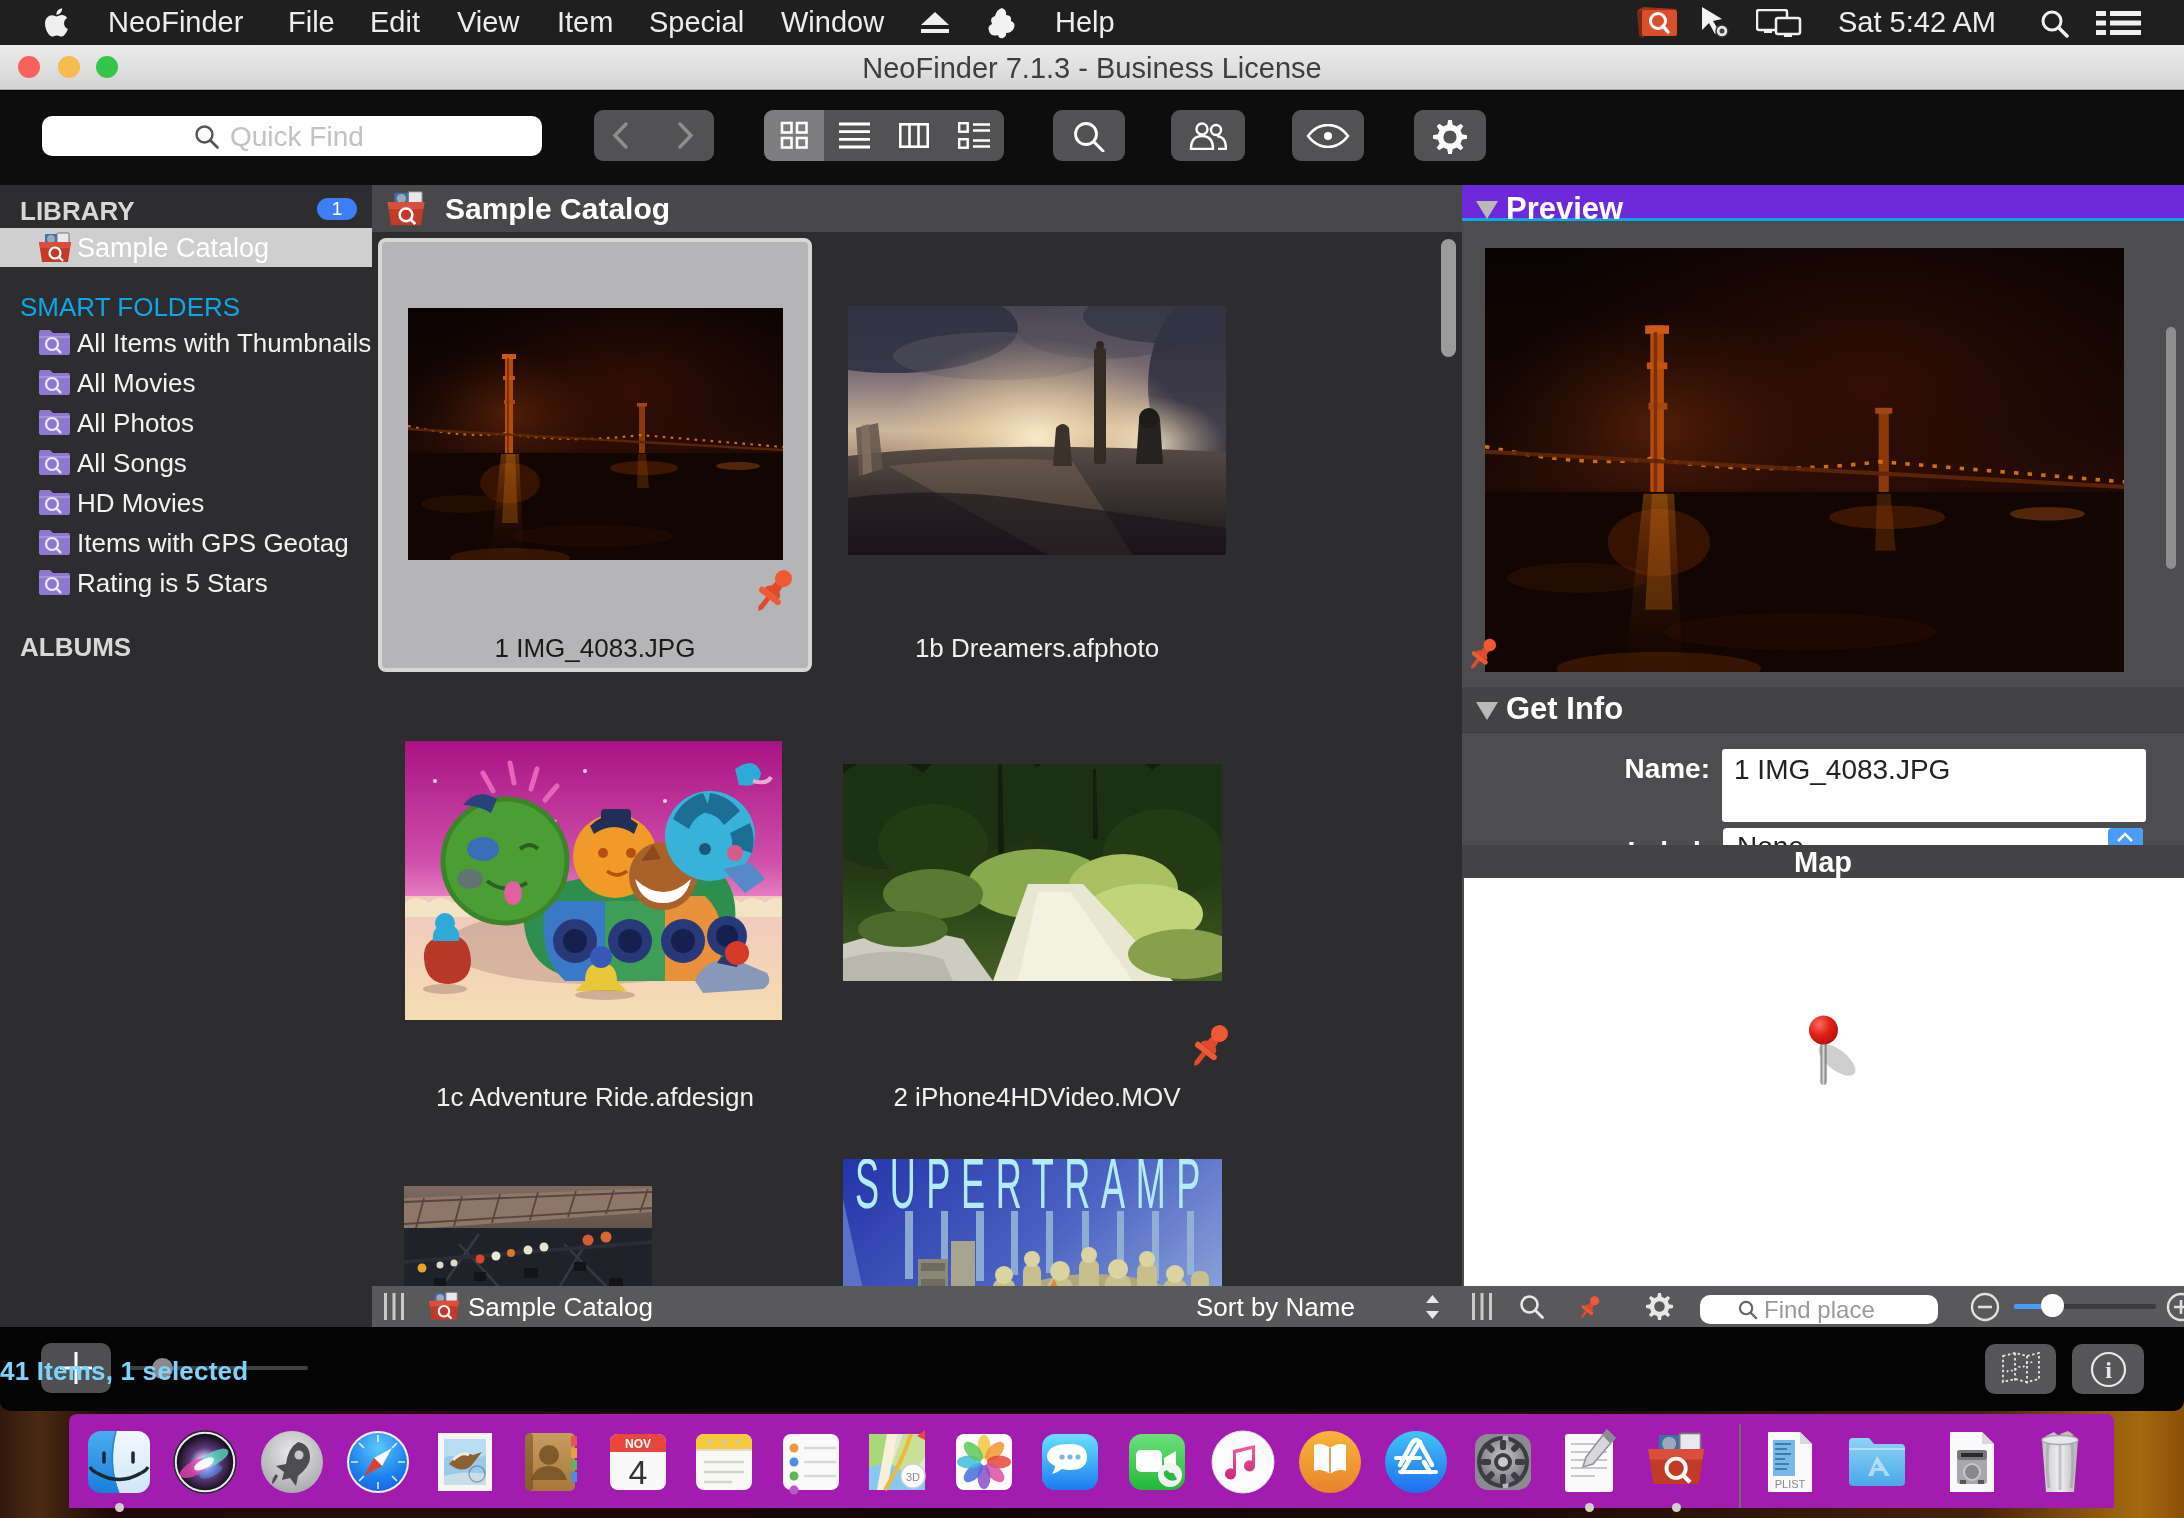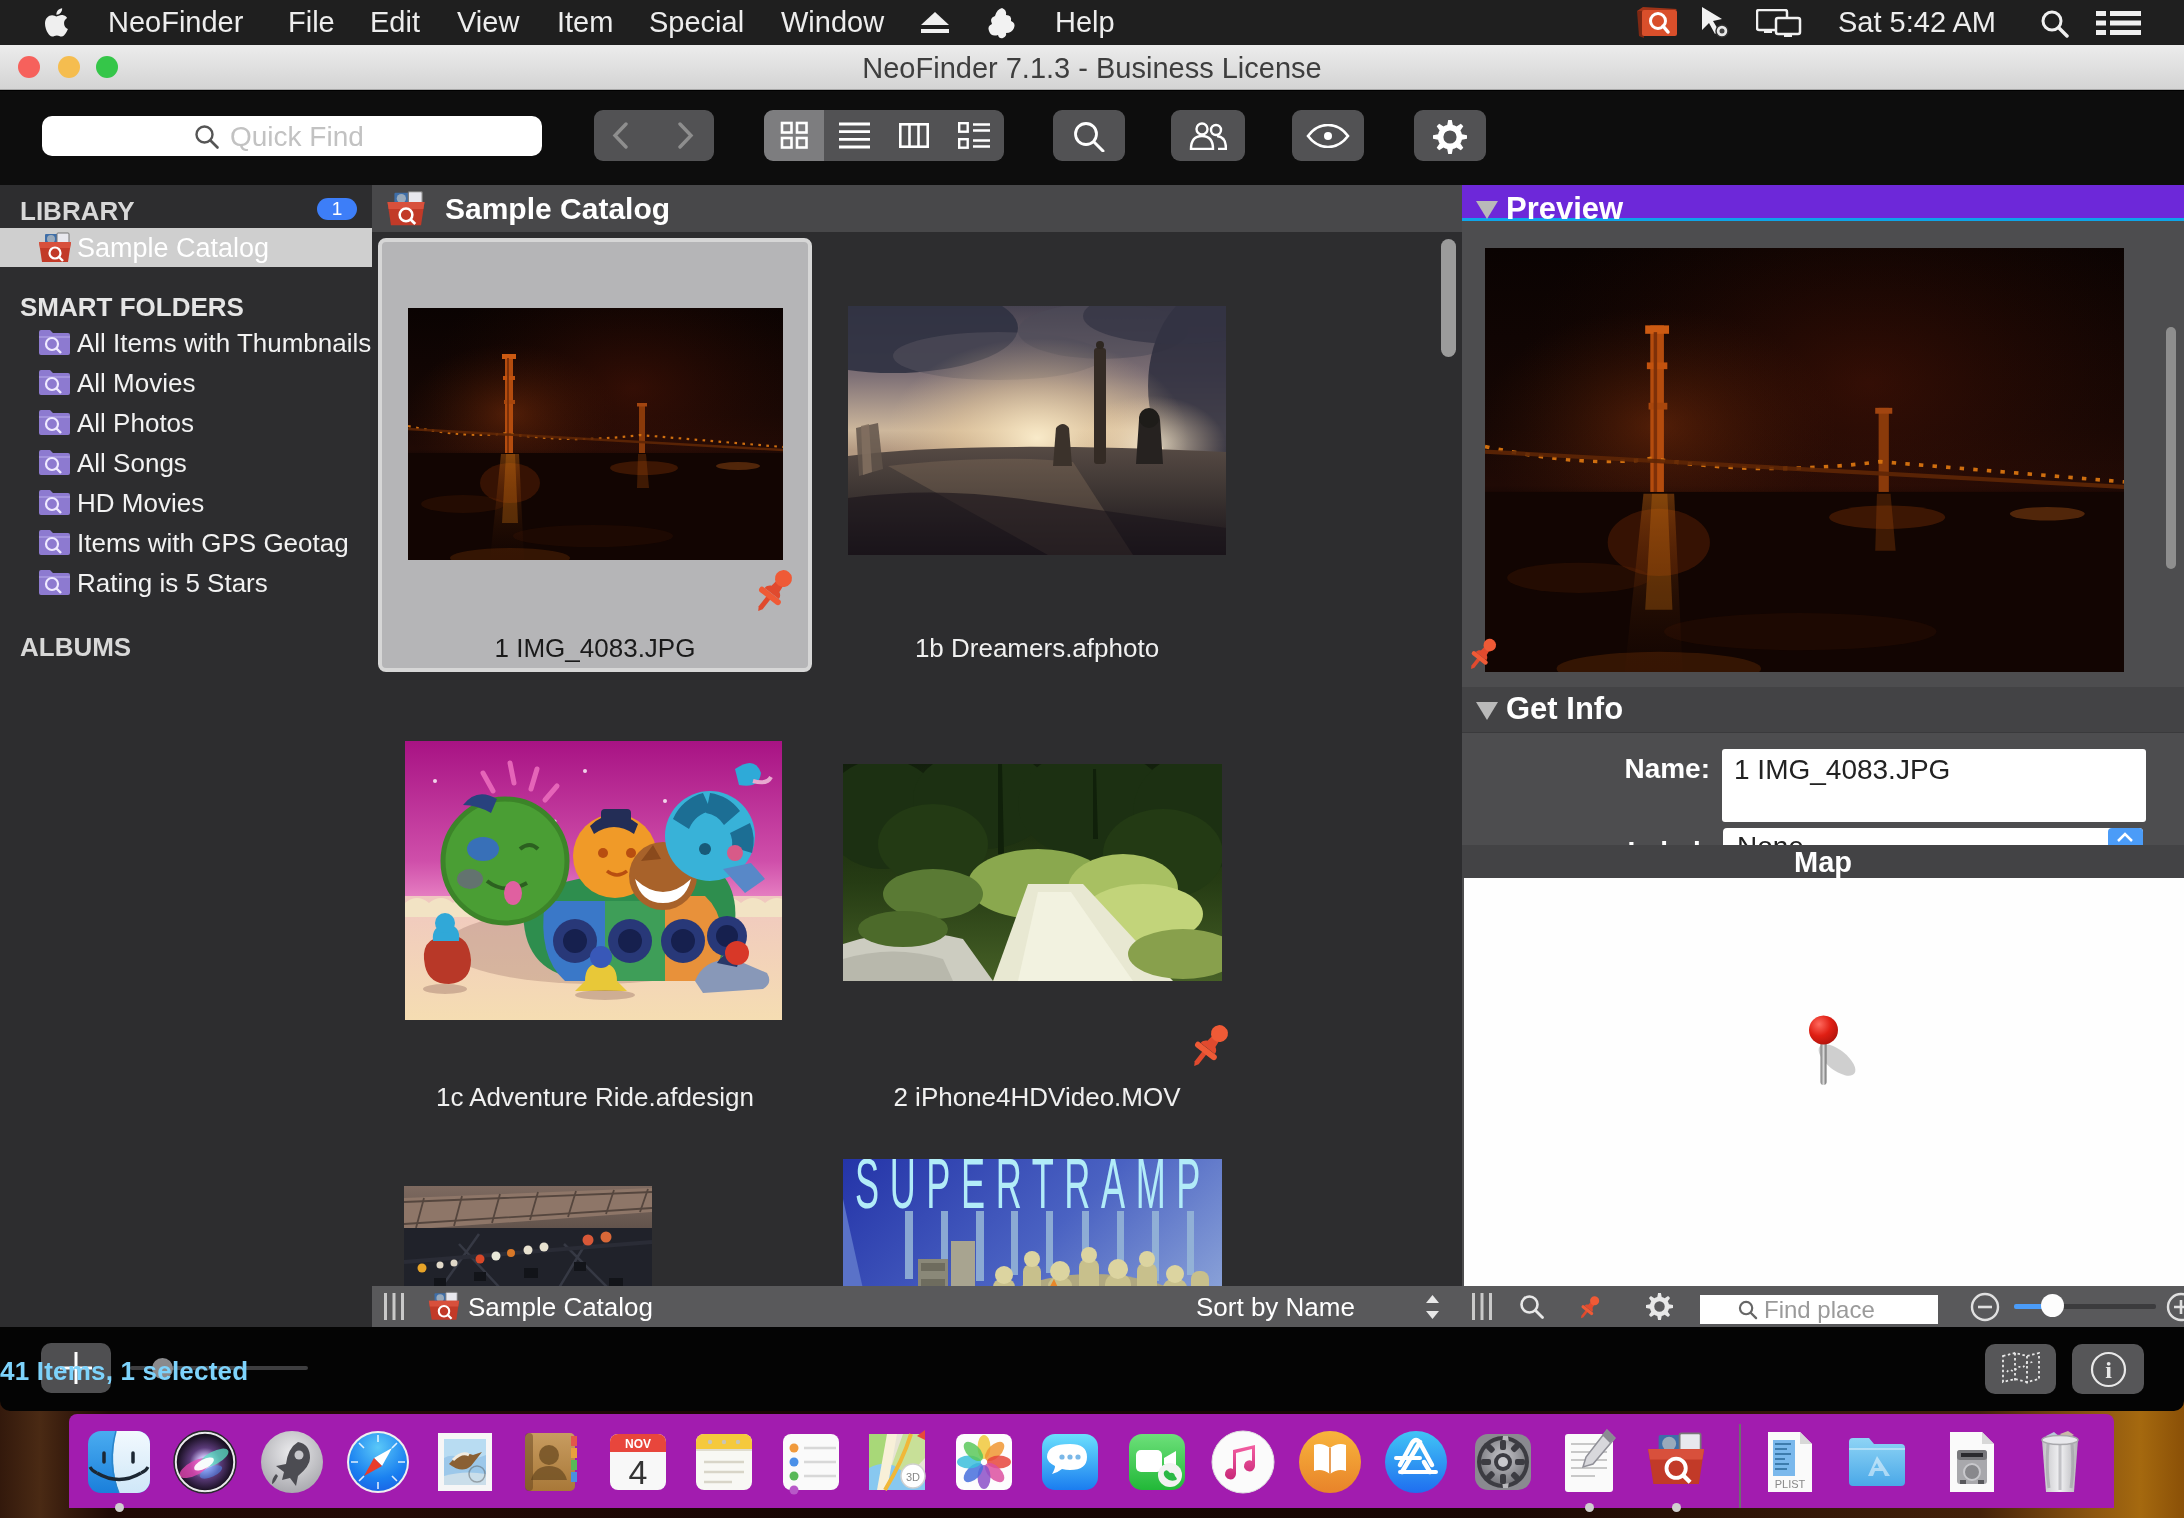--- a/index.html
+++ b/index.html
@@ -164,21 +164,21 @@
       <rect x="9" y="2" width="13" height="11" rx="1" fill="#3e6ea8"></rect>
         <rect x="21" y="1" width="12" height="12" rx="1" fill="#e8e8ee" stroke="#777" stroke-width="1"></rect>
         <circle cx="15" cy="7" r="4" fill="#9ab"></circle>
         <path d="M3 10h32l-3 20H6z" fill="#c23a28"></path>
         <path d="M3 10h32l-1 6H4z" fill="#d8503c"></path>
         <circle cx="19" cy="21" r="5.5" fill="none" stroke="#fff" stroke-width="2.2"></circle>
         <path d="M23 25l4 4" stroke="#fff" stroke-width="2.4"></path>
     </svg>
     <span class="abs" style="left:77px;top:5px;font-size:27px;color:#fff">Sample Catalog</span>
   </div>
-  <div class="abs" style="left:20px;top:107px;font-size:26px;font-weight:bold;color:#e5e5e5">SMART FOLDERS</div>
+  <div class="abs" style="left:20px;top:107px;font-size:26px;font-weight:normal;color:#0ea5e9">SMART FOLDERS</div>
   <div id="sfrows">
       <svg class="abs" style="left:38px;top:143px" width="33" height="29" viewBox="0 0 33 29">
         <path d="M1 4a2 2 0 0 1 2-2h9l3 3h15a2 2 0 0 1 2 2v18a2 2 0 0 1-2 2H3a2 2 0 0 1-2-2z" fill="#8d7ad0"></path>
         <path d="M1 8h31v2H1z" fill="#a393dd"></path>
         <circle cx="14" cy="16" r="6" fill="none" stroke="#efeaff" stroke-width="2.2"></circle>
         <path d="M18.5 20.5l4.5 4.5" stroke="#efeaff" stroke-width="2.4"></path>
       </svg>
       <span class="abs" style="left:77px;top:143px;font-size:26px;color:#f2f2f2;white-space:nowrap">All Items with Thumbnails</span>
       <svg class="abs" style="left:38px;top:183px" width="33" height="29" viewBox="0 0 33 29">
         <path d="M1 4a2 2 0 0 1 2-2h9l3 3h15a2 2 0 0 1 2 2v18a2 2 0 0 1-2 2H3a2 2 0 0 1-2-2z" fill="#8d7ad0"></path>
@@ -713,21 +713,21 @@
         <g transform="rotate(38 23 26)">
           <path d="M20.5 33v13l2.5 4 2.5-4V33z" fill="#e04a2e"></path>
           <rect x="10" y="28" width="26" height="6" rx="3" fill="#ef5a36"></rect>
           <path d="M14 28c0-3 2-5 4-6l1-9h8l1 9c2 1 4 3 4 6z" fill="#e04a2e"></path>
           <circle cx="23" cy="9" r="8.5" fill="#ef5a36"></circle>
         </g>
       </svg>
     <svg class="abs" style="left:184px;top:7px" width="27" height="27" viewBox="0 0 34 34">
         <path fill="#e8e8e8" d="M15.2 0h3.6l1 5.1a12.4 12.4 0 0 1 3.7 1.5l4.3-2.9 2.5 2.5-2.9 4.3a12.4 12.4 0 0 1 1.5 3.7l5.1 1v3.6l-5.1 1a12.4 12.4 0 0 1-1.5 3.7l2.9 4.3-2.5 2.5-4.3-2.9a12.4 12.4 0 0 1-3.7 1.5l-1 5.1h-3.6l-1-5.1a12.4 12.4 0 0 1-3.7-1.5l-4.3 2.9-2.5-2.5 2.9-4.3a12.4 12.4 0 0 1-1.5-3.7l-5.1-1v-3.6l5.1-1a12.4 12.4 0 0 1 1.5-3.7L3.7 6.2l2.5-2.5 4.3 2.9a12.4 12.4 0 0 1 3.7-1.5zM17 10.4a6.6 6.6 0 1 0 0 13.2 6.6 6.6 0 0 0 0-13.2z"></path>
       </svg>
-    <div class="abs" style="left:238px;top:9px;width:238px;height:29px;background:#fff;border-radius:0">
+    <div class="abs" style="left:238px;top:9px;width:238px;height:29px;background:#fff;border-radius:10px">
       <svg class="abs" style="left:38px;top:5px" width="20" height="20" viewBox="0 0 26 26">
           <circle cx="10.5" cy="10.5" r="8" fill="none" stroke="#666" stroke-width="2.8"></circle>
           <path d="M16.5 16.5l7 7" stroke="#666" stroke-width="3" stroke-linecap="round"></path>
         </svg>
       <span class="abs" style="left:64px;top:1px;font-size:24px;color:#9a9a9a">Find place</span>
     </div>
     <svg class="abs" style="left:508px;top:6px" width="30" height="30" viewBox="0 0 30 30">
         <circle cx="15" cy="15" r="13" fill="none" stroke="#e0e0e0" stroke-width="2.4"></circle>
         <path d="M8 15h14" stroke="#e0e0e0" stroke-width="2.6"></path>
       </svg>

